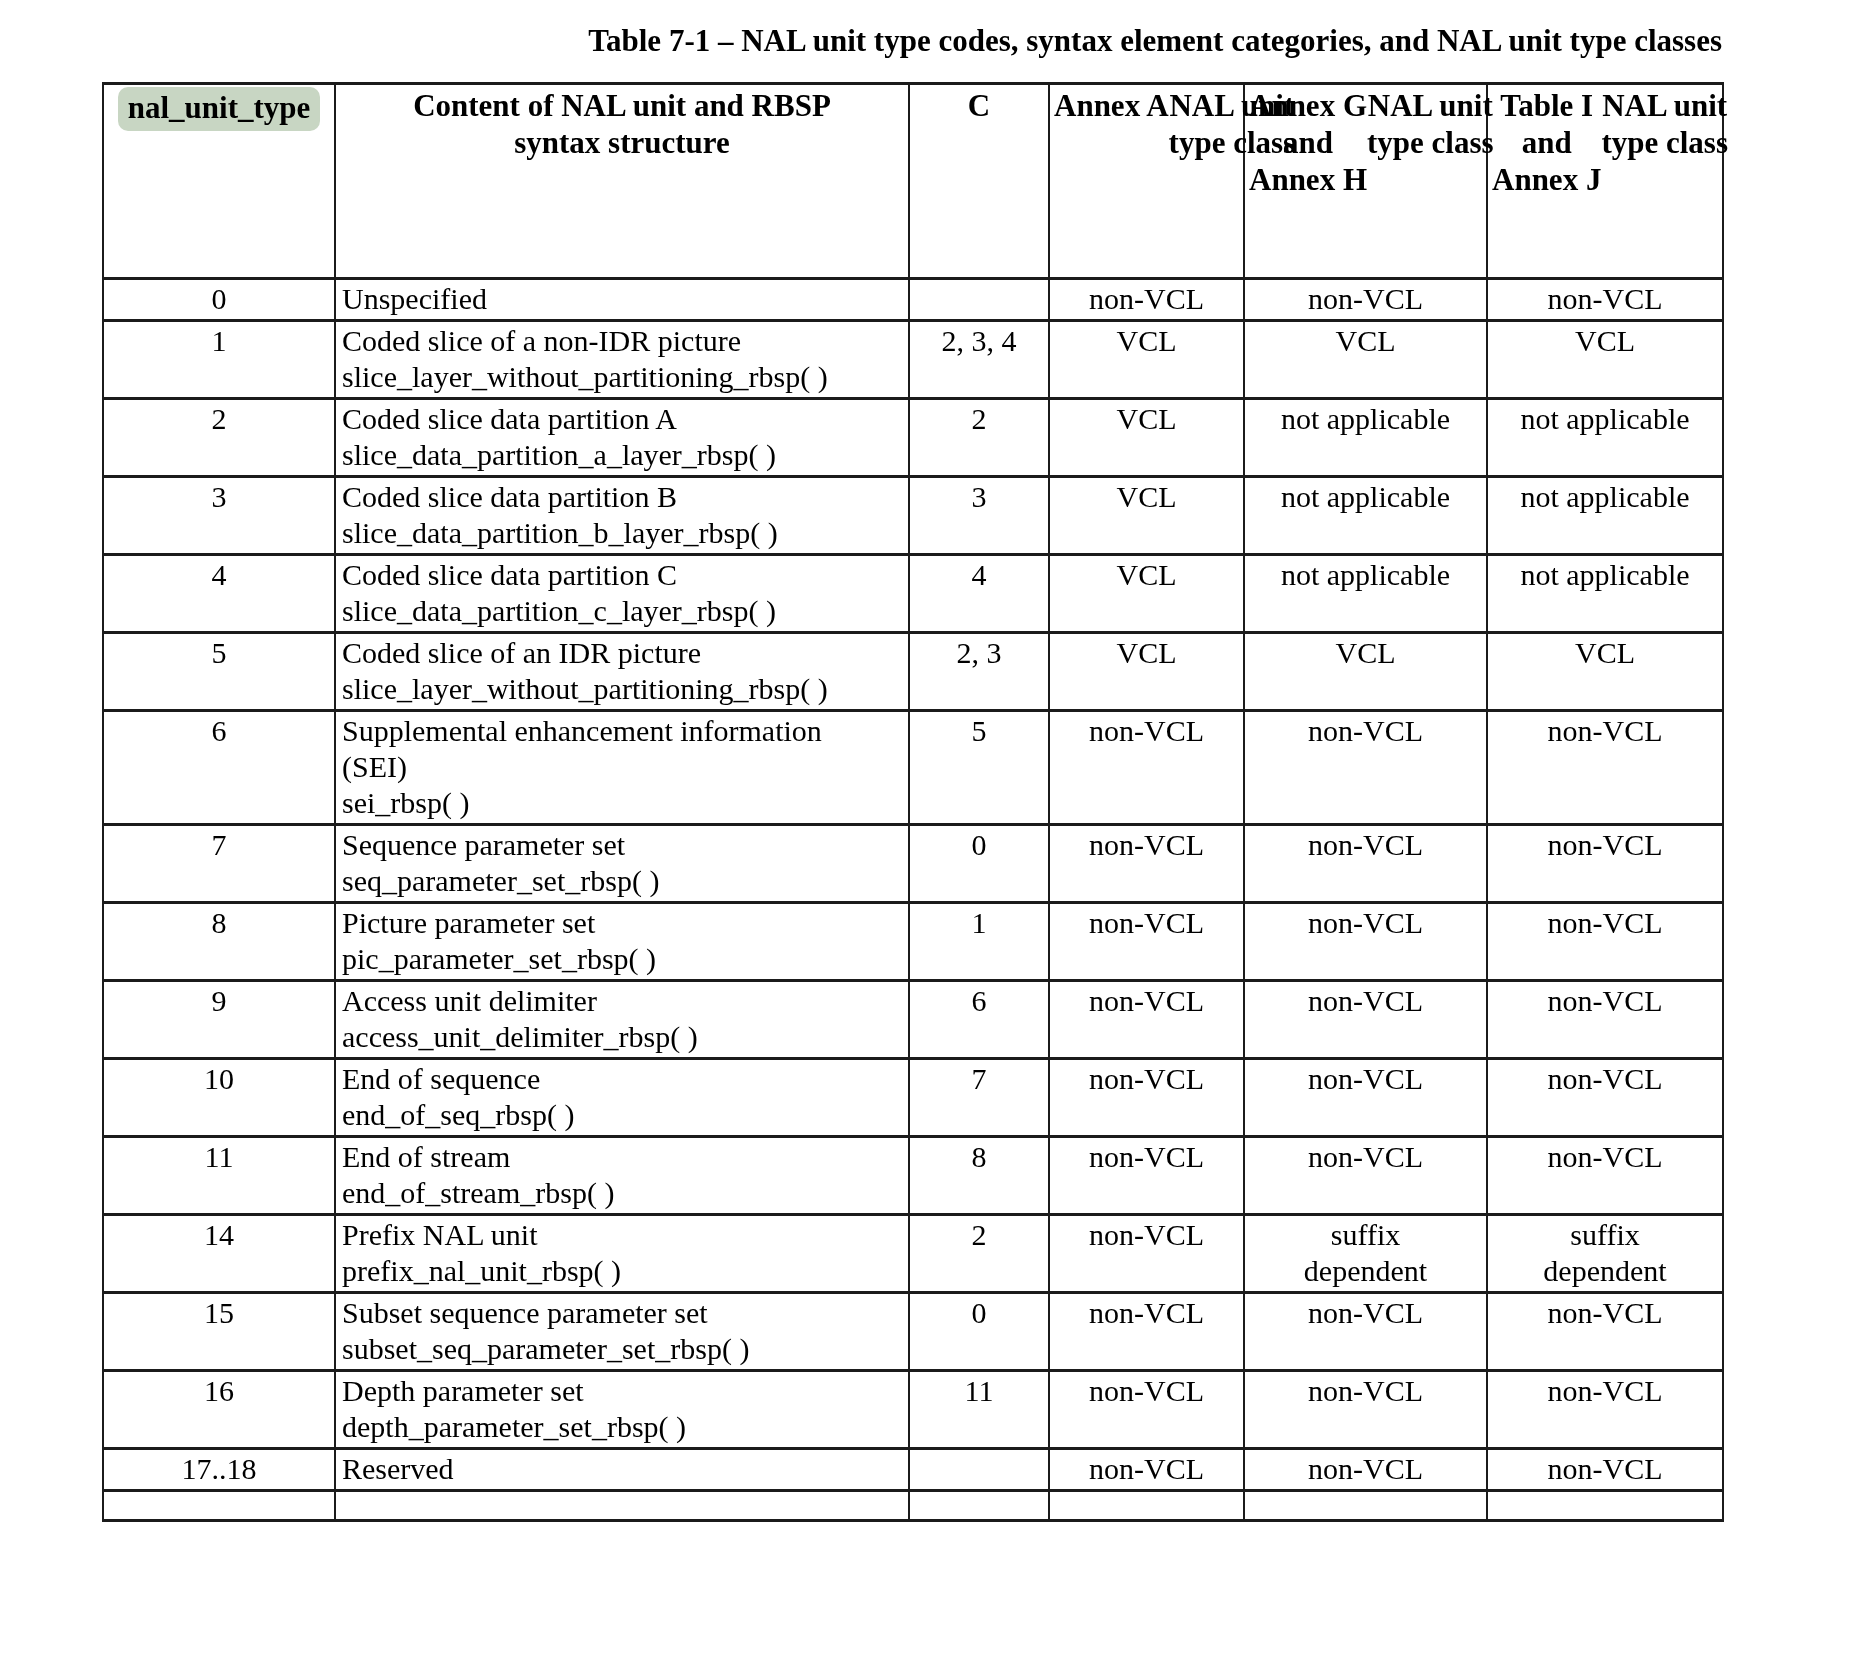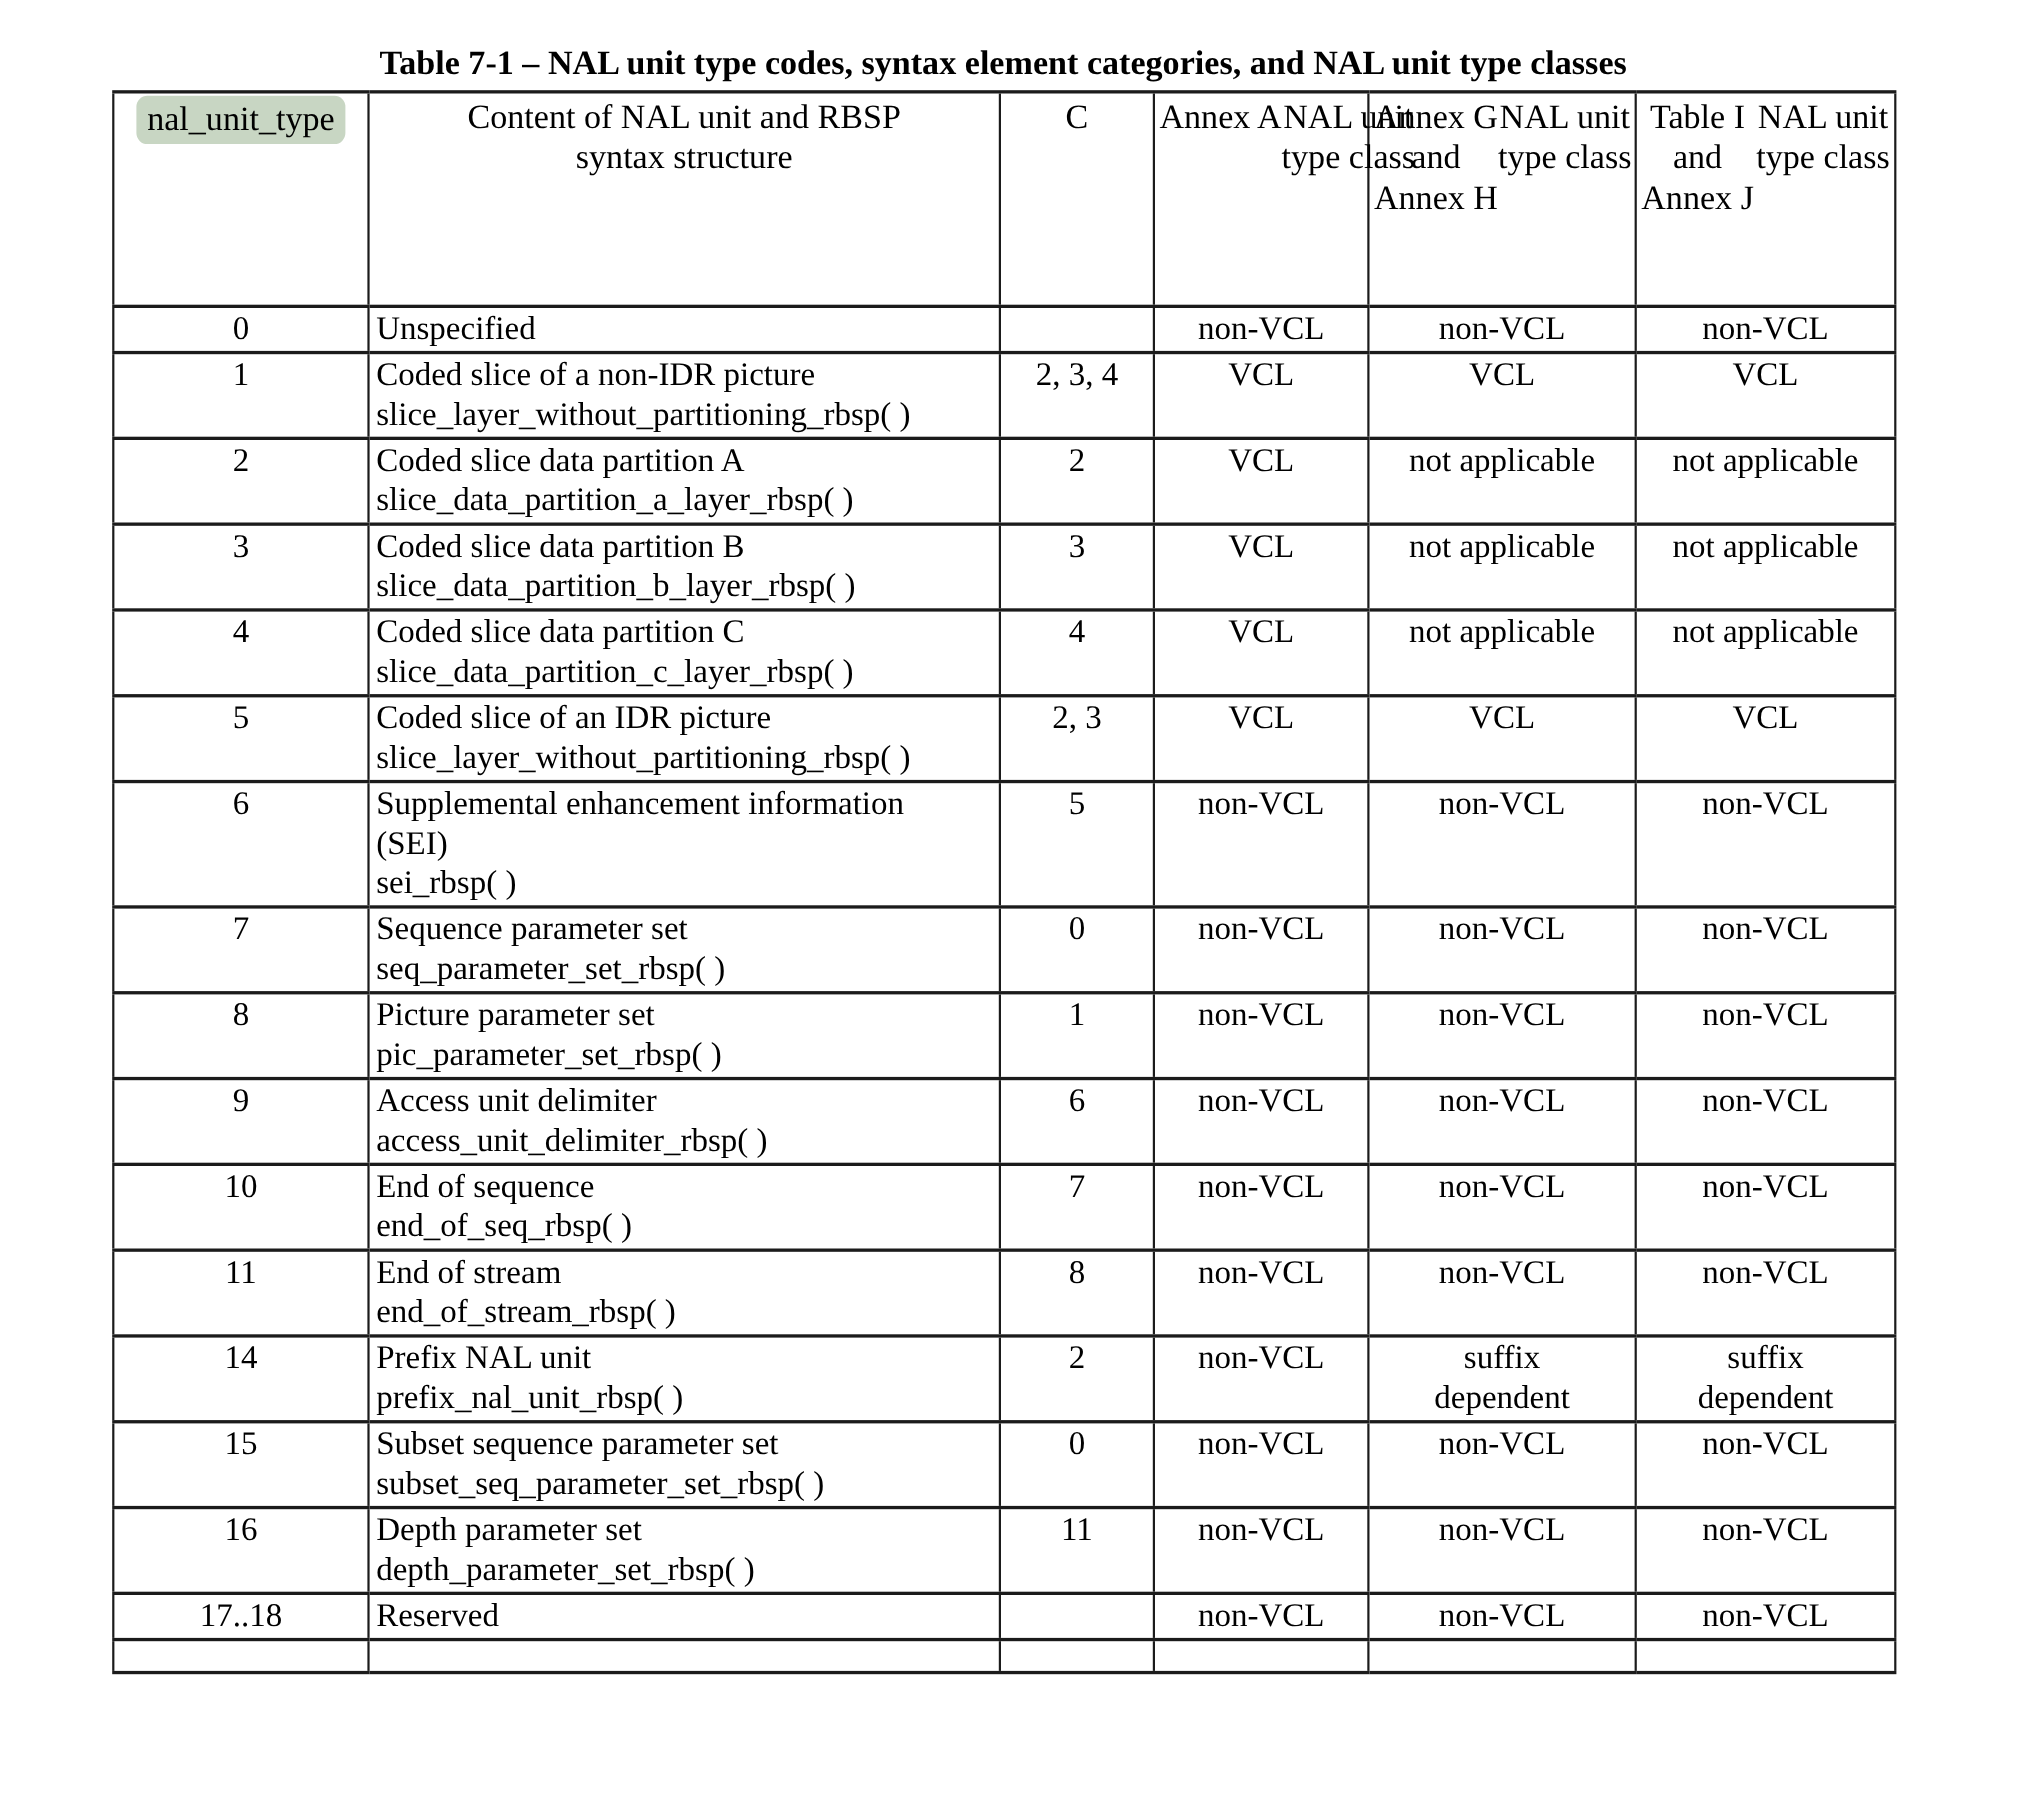--- a/index.html
+++ b/index.html
@@ -12,40 +12,40 @@
   html, body {
     width: 1852px; height: 1654px;
     background: var(--bg-c);
     overflow: hidden;
     position: relative;
     font-family: "Liberation Serif", "DejaVu Serif", serif;
     color: var(--text-c);
   }
   .title {
     position: absolute;
-    left: 102px; top: 38px; width: 1620px;
-    text-align: center;
+    left: 102px; top: 22px; width: 1620px;
+    text-align: right;
     font-weight: bold;
     font-size: 31px; line-height: 37px;
   }
   table.nal {
     position: absolute;
     left: 102px; top: 82px; width: 1620px;
     border-collapse: collapse;
     table-layout: fixed;
   }
   .nal th, .nal td {
     border: 2px solid var(--border-c);
     border-top-width: 3px;
     border-bottom-width: 3px;
     vertical-align: top;
     text-align: center;
   }
   .nal thead th {
-    font-weight: normal;
+    font-weight: bold;
     font-size: 31px; line-height: 37px;
     padding: 2px 4px;
     height: 191px;
   }
   .hwrap {
     display: flex; flex-direction: row;
     justify-content: space-between;
     height: 188px;
   }
   .nal td {

